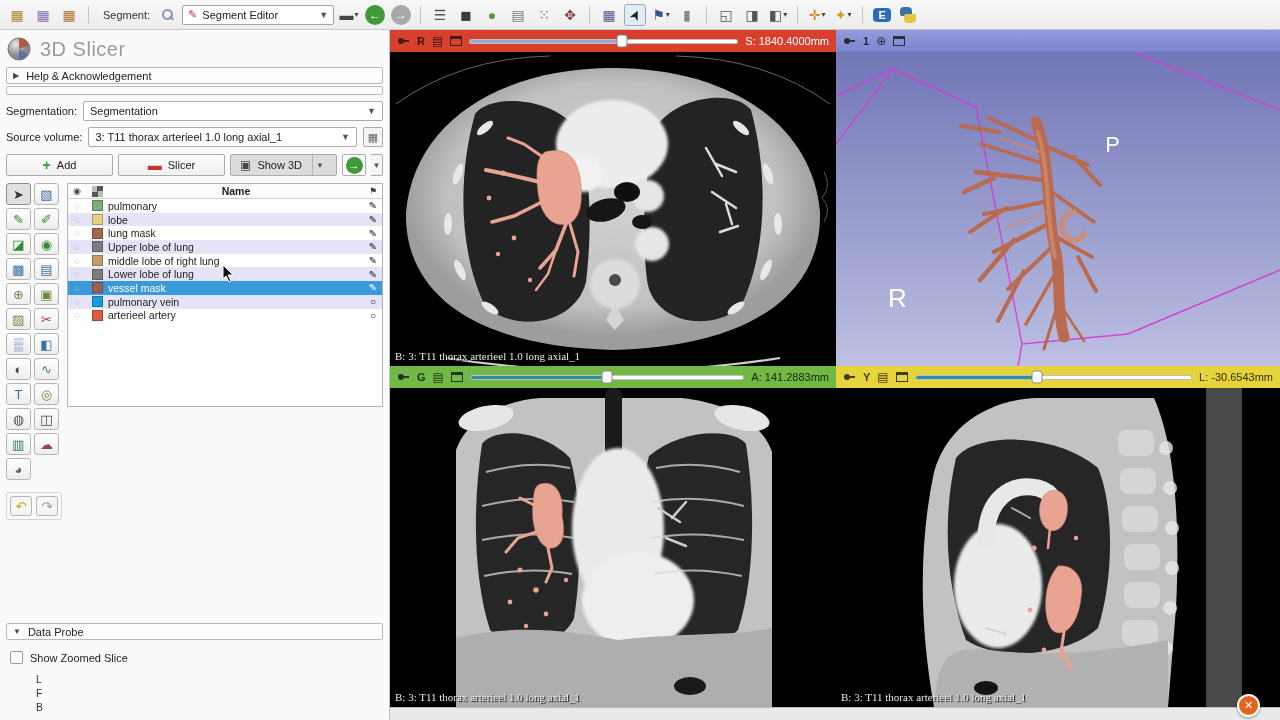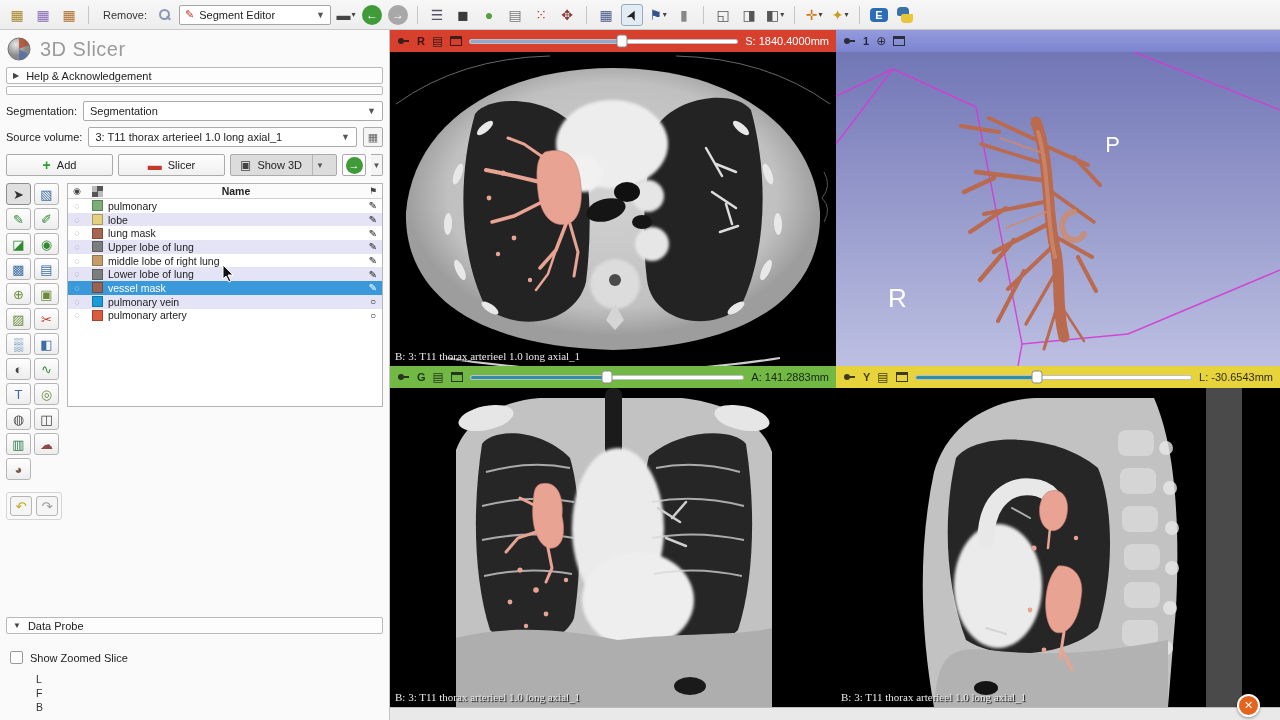--- a/index.html
+++ b/index.html
@@ -84,21 +84,21 @@
     background:conic-gradient(#555 25%, #bbb 0 50%, #555 0 75%, #bbb 0); }
   .seg-row { display:grid; grid-template-columns:18px 22px 1fr 18px; align-items:center; height:13.7px; font-size:10.5px; }
   .seg-row.striped { background:#e4e4f6; }
   .seg-row.selected { background:#3a9ad9; color:#fff; }
   .seg-eye { font-size:9px; color:#8a8a8a; text-align:center; }
   .seg-row.selected .seg-eye { color:#eee; }
   .seg-swatch { width:11px; height:11px; margin:0 auto; border:1px solid rgba(0,0,0,0.25); }
   .seg-status { text-align:center; font-size:10px; }
 
   #spacer { flex:1; }
-  #probe-body { margin-top:11px; }
+  #probe-body { margin-top:5px; }
   .chk-row { display:flex; align-items:center; gap:7px; margin:6px 0 8px 4px; }
   .chk-box { width:13px; height:13px; border:1px solid #9a9a9a; background:#fff; border-radius:2px; }
   .axis-line { margin-left:30px; line-height:14px; font-size:10.5px; color:#333; }
 
   
   #views { width:890px; height:690px; display:flex; flex-direction:column; background:#000; }
   #vp-grid { display:grid; grid-template-columns:446px 444px; grid-template-rows:336px 341px; }
   .viewport { position:relative; overflow:hidden; }
   .vp-header { height:22px; display:flex; align-items:center; gap:7px; padding:0 7px; }
   .vp-letter { font-size:11px; font-weight:bold; color:rgba(0,0,0,0.72); }
@@ -134,21 +134,21 @@
       <div class="tb-btn">
         <span style="color: rgb(168, 135, 44);">▦</span>
       </div>
       <div class="tb-btn">
         <span style="color: rgb(138, 109, 184);">▦</span>
       </div>
       <div class="tb-btn">
         <span style="color: rgb(176, 112, 44);">▦</span>
       </div>
       <div class="tb-sep"></div>
-      <span class="tb-label">Remove:</span>
+      <span class="tb-label">Segment:</span>
       <div class="tb-btn">
         <div class="magnifier"></div>
       </div>
       <div class="tb-combo">
         <span style="color: rgb(192, 57, 43);">✎</span>
         <span>Segment Editor</span>
         <span class="caret">▼</span>
       </div>
       <div class="tb-btn">
         <span style="color: rgb(68, 68, 68);">▬</span>
@@ -415,21 +415,21 @@
               </div>
               <div class="seg-row striped">
                 <span class="seg-eye">◌</span>
                 <span class="seg-swatch" style="background: rgb(26, 156, 216);"></span>
                 <span>pulmonary vein</span>
                 <span class="seg-status">○</span>
               </div>
               <div class="seg-row">
                 <span class="seg-eye">◌</span>
                 <span class="seg-swatch" style="background: rgb(216, 92, 63);"></span>
-                <span>pulmonary artery</span>
+                <span>arterieel artery</span>
                 <span class="seg-status">○</span>
               </div>
             </div>
         </div>
       </div>
 
       <div id="spacer"></div>
 
       <div class="collapse-box">
         <span class="tri">▼</span>

